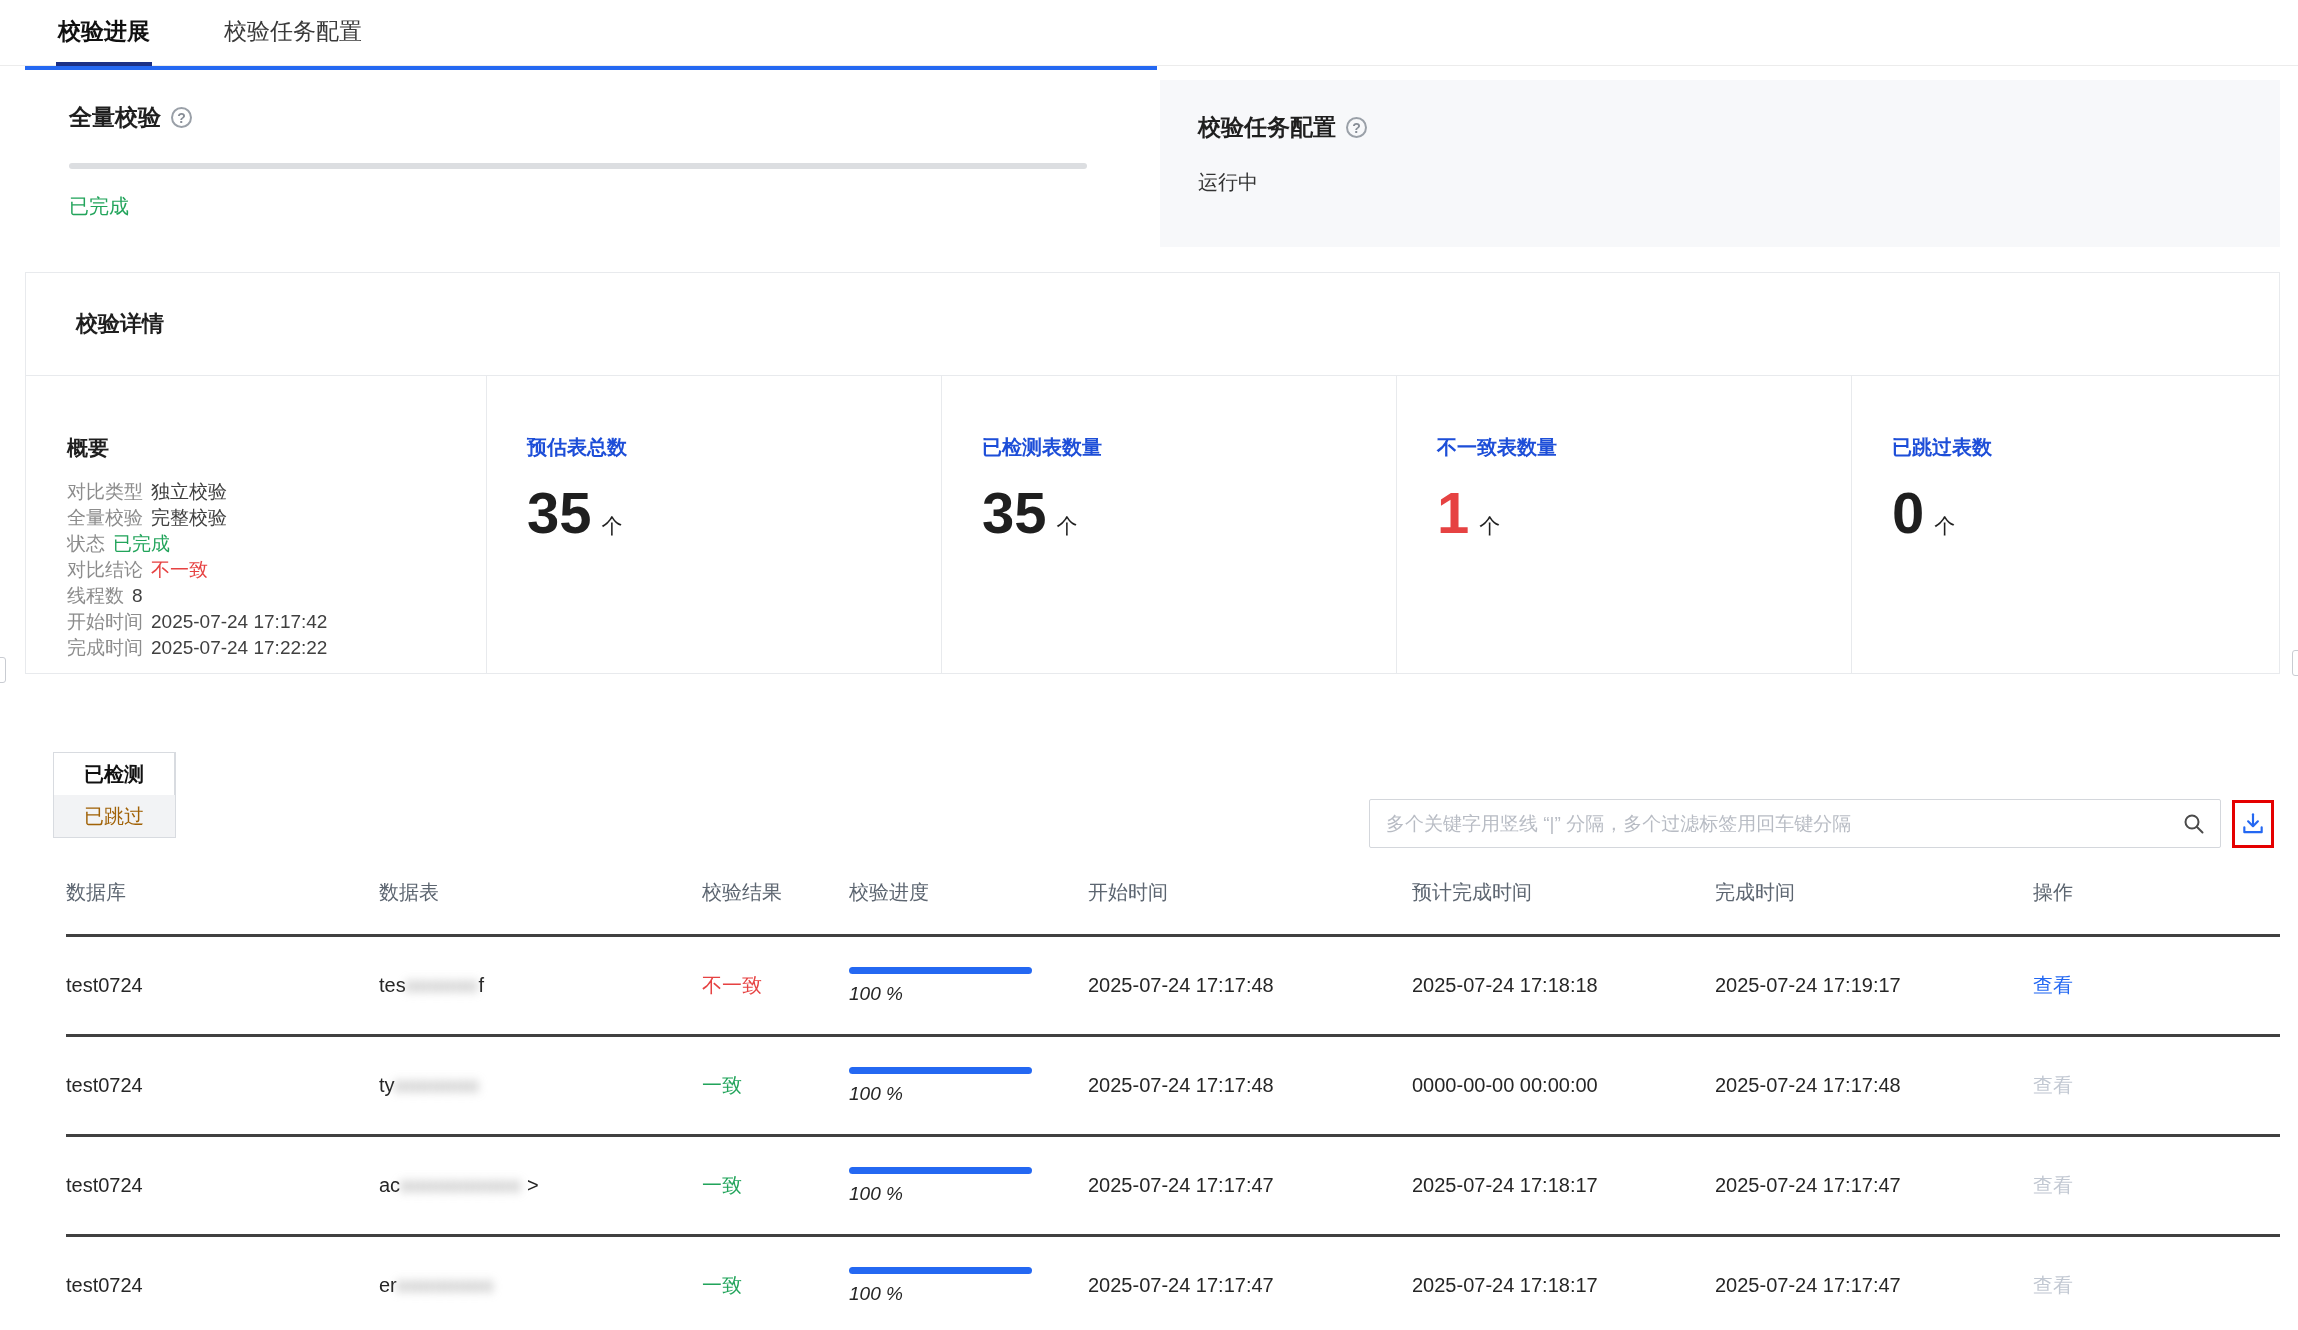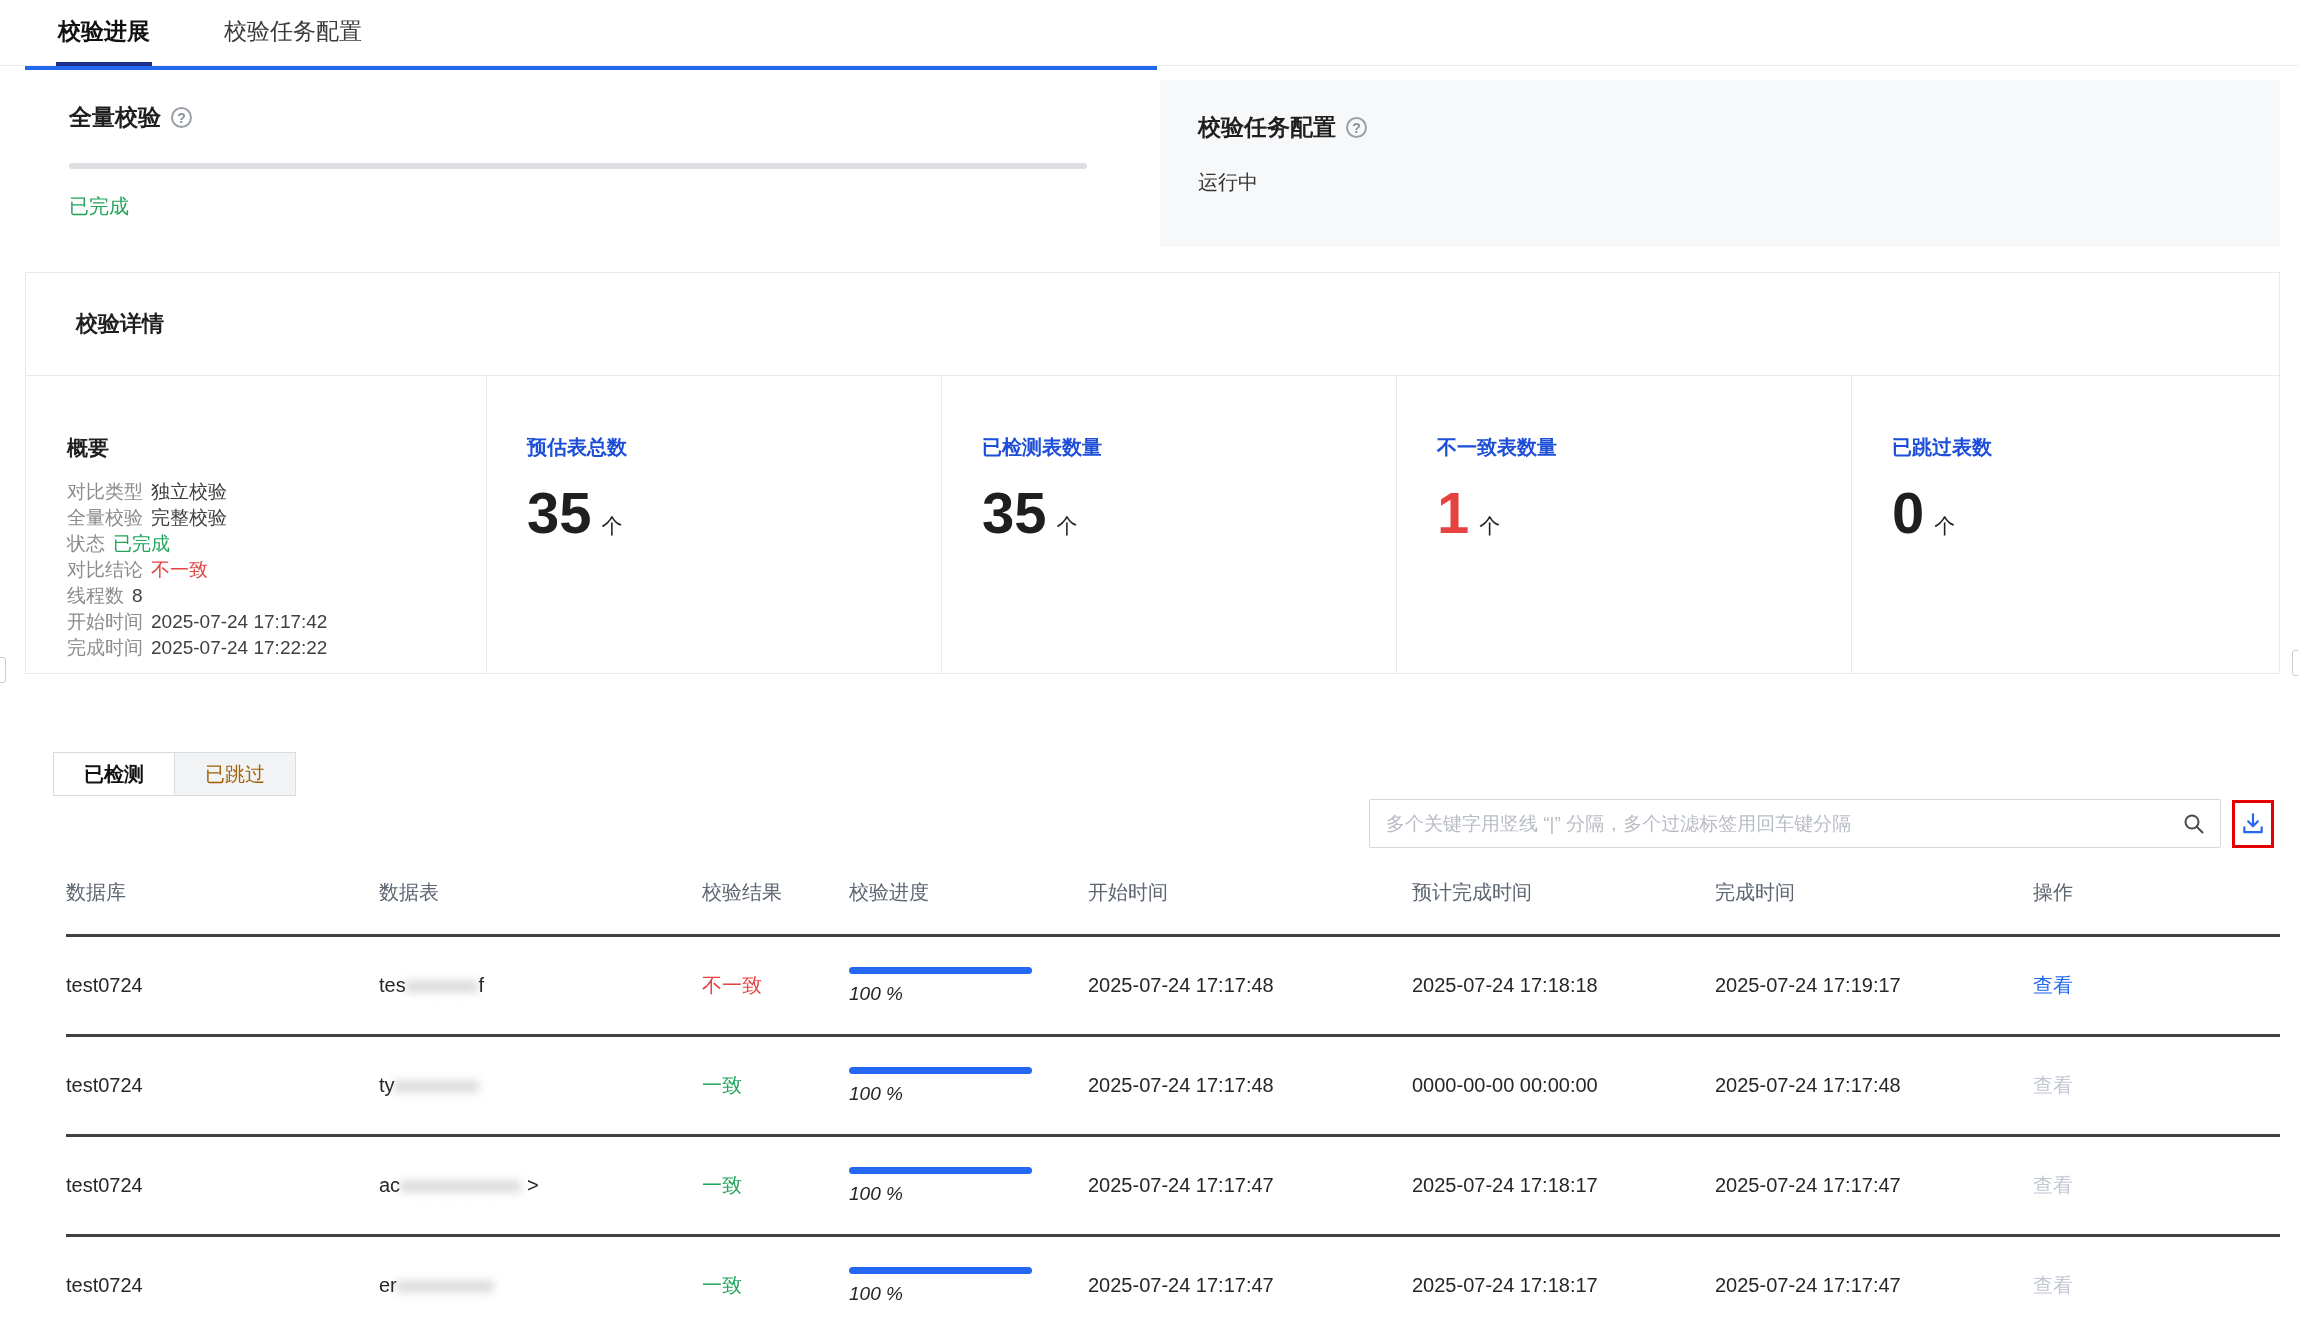--- a/index.html
+++ b/index.html
@@ -55,21 +55,21 @@
   .summary-item .val.v-green { color:var(--green); }
   .summary-item .val.v-red { color:var(--red); }
   .stat-label { font-size:20px; font-weight:bold; color:#1d4ed8; }
   .stat-number-row { margin-top:18px; }
   .stat-number { font-size:58px; font-weight:bold; color:#1f1f1f; }
   .stat-number.v-red { color:var(--red); }
   .stat-unit { font-size:21px; color:#1f1f1f; margin-left:10px; }
 
   
   .toolbar { position:relative; margin:78px 18px 0 25px; width:2255px; height:98px; }
-  .segmented { position:absolute; left:28px; top:0; display:inline-flex; border:1px solid #d8dbe0; background:#f2f3f5; }
+  .segmented { position:absolute; left:28px; top:0; display:inline-flex; border:1px solid #d8dbe0; background:#f2f3f5;flex-direction:column; }
   .seg { height:42px; line-height:42px; padding:0 30px; font-size:20px; color:#a16207; cursor:pointer; }
   .seg.active { background:#fff; font-weight:bold; color:#111; border-right:1px solid #d8dbe0; }
   .search-row { position:absolute; right:9px; top:47px; display:flex; align-items:center; }
   .search-box { width:852px; height:49px; border:1px solid #d4d7dc; border-radius:2px; display:flex; align-items:center; background:#fff; padding:0 14px 0 16px; }
   .search-box input { flex:1; border:none; outline:none; font-size:19px; color:#333; font-family:inherit; background:transparent; }
   .search-box input::placeholder { color:#b8bcc4; }
   .search-ico { display:flex; align-items:center; margin-left:10px; }
   .download-btn {
     width:36px; height:42px; margin-left:14px; display:flex; align-items:center; justify-content:center;
     background:#fff; cursor:pointer; outline:3px solid var(--annotation-red);

